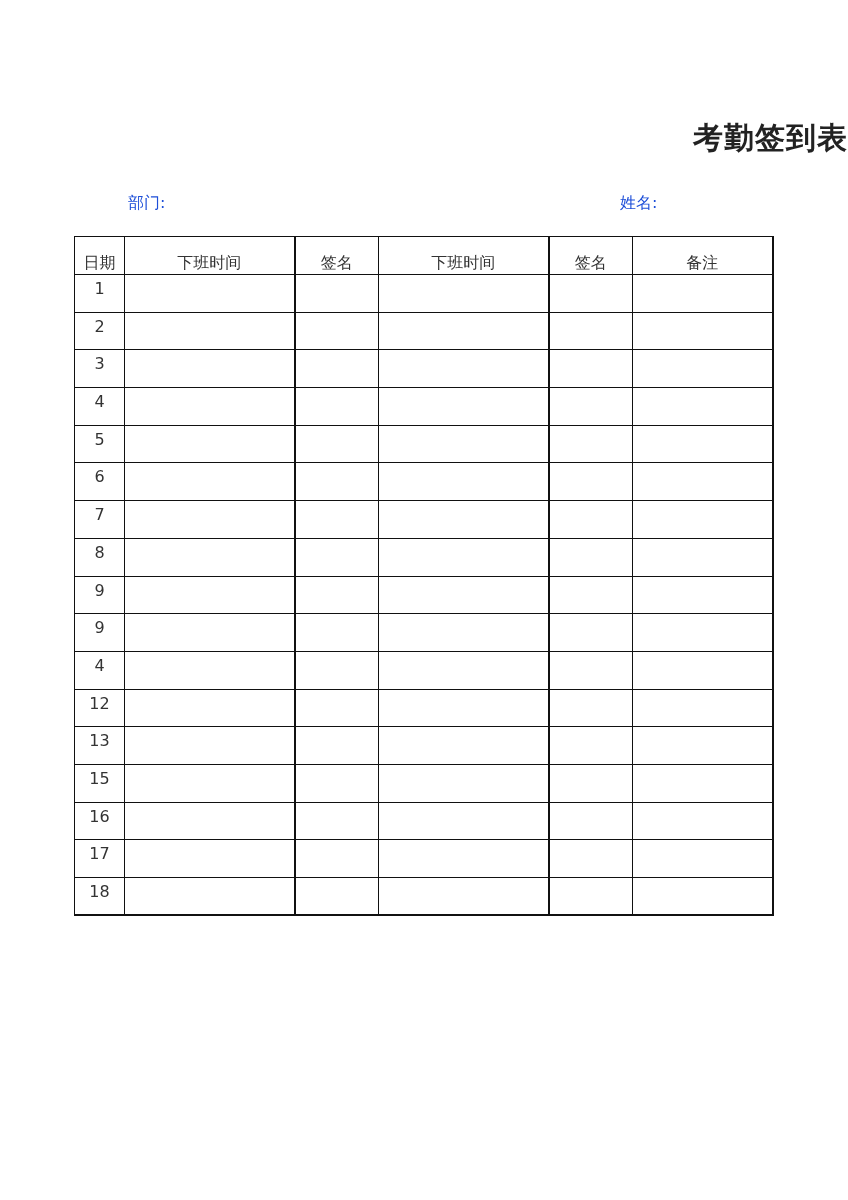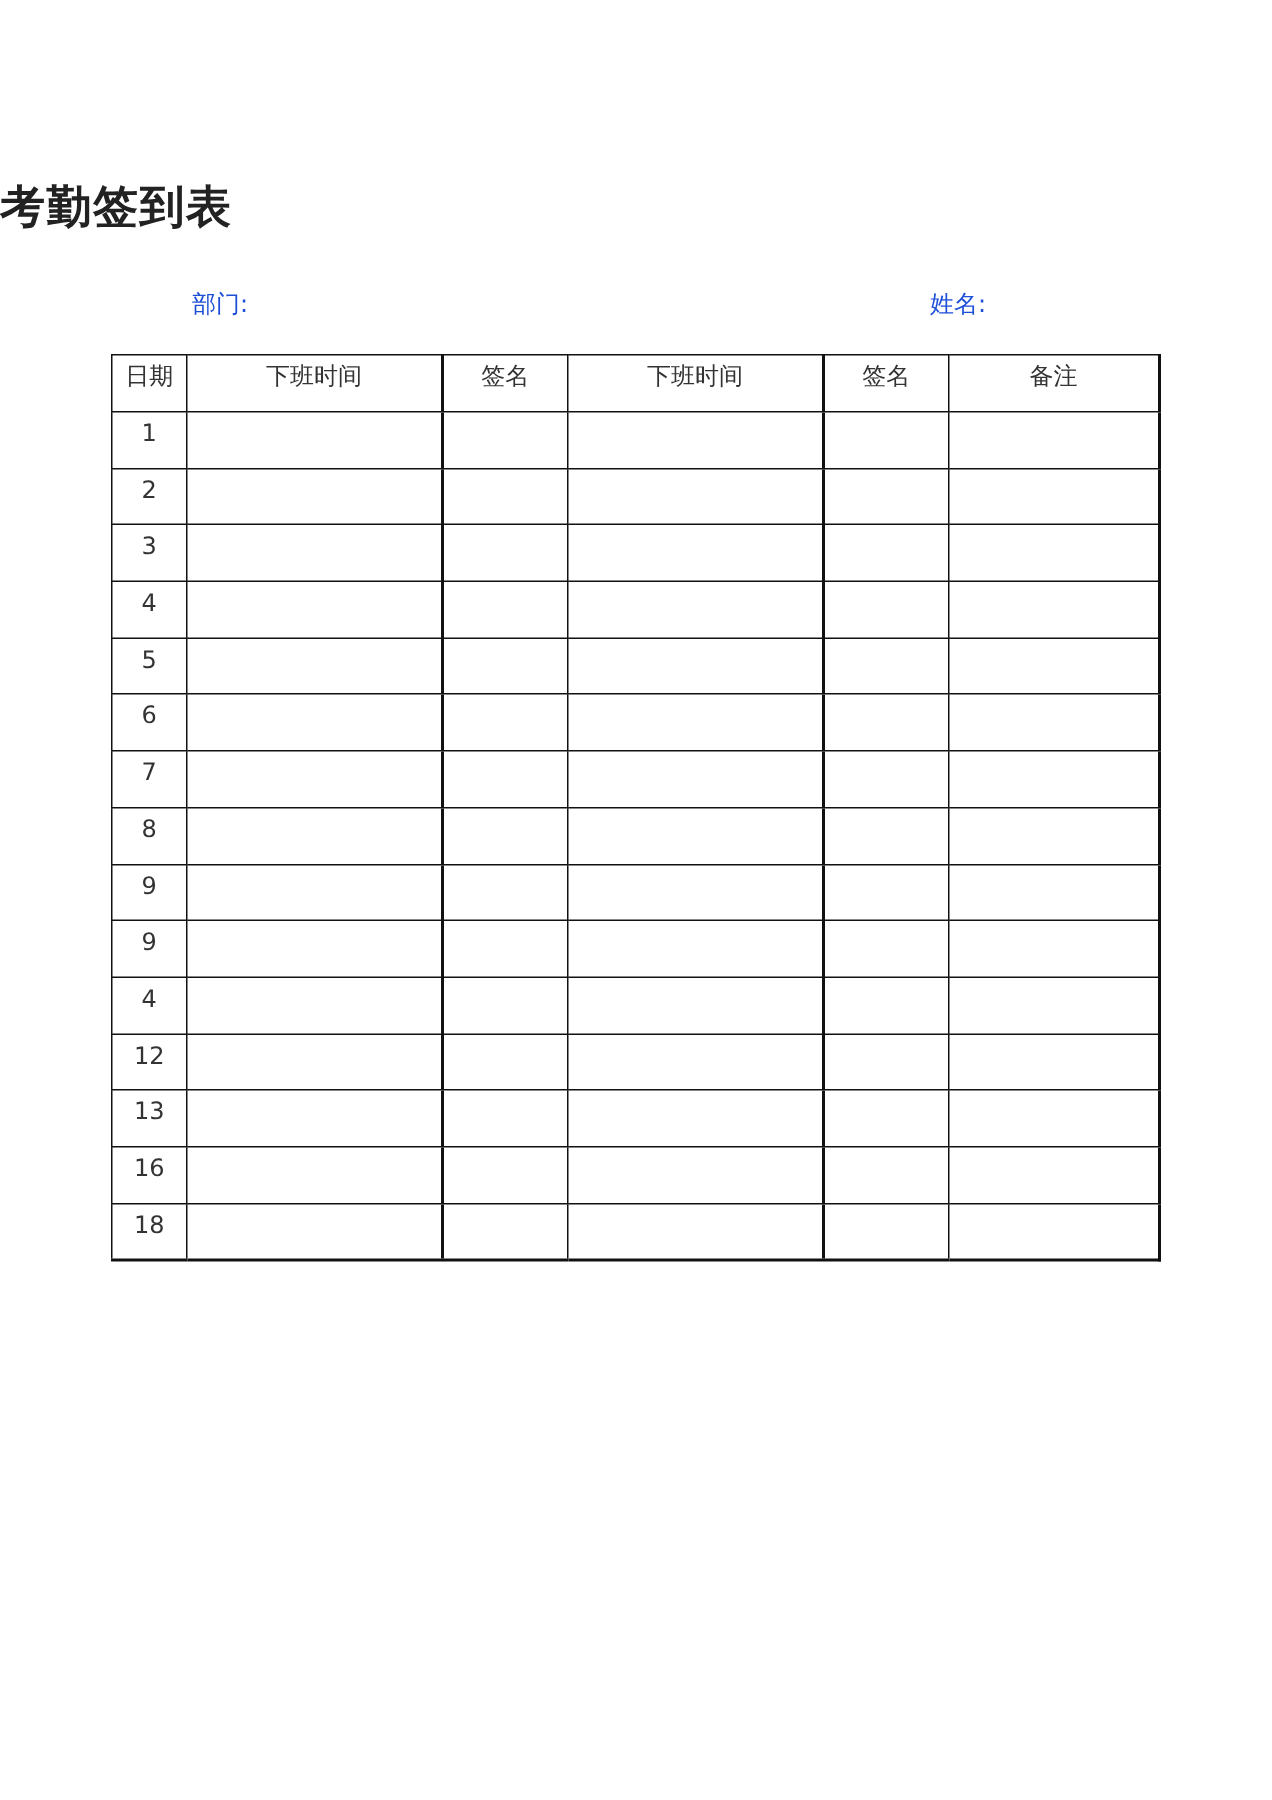--- a/index.html
+++ b/index.html
@@ -3,21 +3,21 @@
   <meta charset="utf-8">
   <style>
     html, body { margin: 0; padding: 0; background: #ffffff; }
     body {
       width: 848px; height: 1200px; position: relative; overflow: hidden;
       font-family: "DejaVu Sans", "Liberation Sans", sans-serif;
       color: #222222;
     }
     .title {
       position: absolute; left: 0; width: 848px; top: 118px;
-      text-align: left; font-size: 30px; font-weight: bold;
+      text-align: right; font-size: 30px; font-weight: bold;
       letter-spacing: 1px; color: #222;
     }
     .meta-label {
       position: absolute; top: 193px; font-size: 16px; color: #1d4ed8;
     }
     .dept { left: 128px; }
     .name { left: 620px; }
     table.sheet {
       position: absolute; left: 74px; top: 236px;
       border-collapse: collapse;
@@ -27,21 +27,21 @@
     table.sheet td, table.sheet th {
       border: 1px solid #111;
       padding: 0;
       font-weight: normal;
       font-size: 16px;
       color: #333;
       text-align: center;
       vertical-align: top;
       overflow: hidden;
     }
-    table.sheet th { height: 38px; padding-top: 4px; box-sizing: border-box; }
+    table.sheet th { height: 38px; padding-top: 16px; box-sizing: border-box; }
     table.sheet td { height: 37.7px; padding-top: 4px; box-sizing: border-box; }
     table.sheet tr > *:nth-child(1) { border-left-width: 1.5px; }
     table.sheet tr > *:nth-child(3) { border-left: 2px solid #111; }
     table.sheet tr > *:nth-child(5) { border-left: 2px solid #111; }
     table.sheet tr > *:nth-child(6) { border-right: 2px solid #111; }
     table.sheet tr:last-child td { border-bottom: 2px solid #111; }
     col.c1 { width: 50px; }
     col.c2 { width: 170px; }
     col.c3 { width: 84px; }
     col.c4 { width: 170px; }
@@ -174,21 +174,37 @@
       </tr>
       <tr>
         <td>13</td>
         <td></td>
         <td></td>
         <td></td>
         <td></td>
         <td></td>
       </tr>
       <tr>
+        <td>15</td>
+        <td></td>
+        <td></td>
+        <td></td>
+        <td></td>
+        <td></td>
+      </tr>
+      <tr>
         <td>16</td>
+        <td></td>
+        <td></td>
+        <td></td>
+        <td></td>
+        <td></td>
+      </tr>
+      <tr>
+        <td>17</td>
         <td></td>
         <td></td>
         <td></td>
         <td></td>
         <td></td>
       </tr>
       <tr>
         <td>18</td>
         <td></td>
         <td></td>

